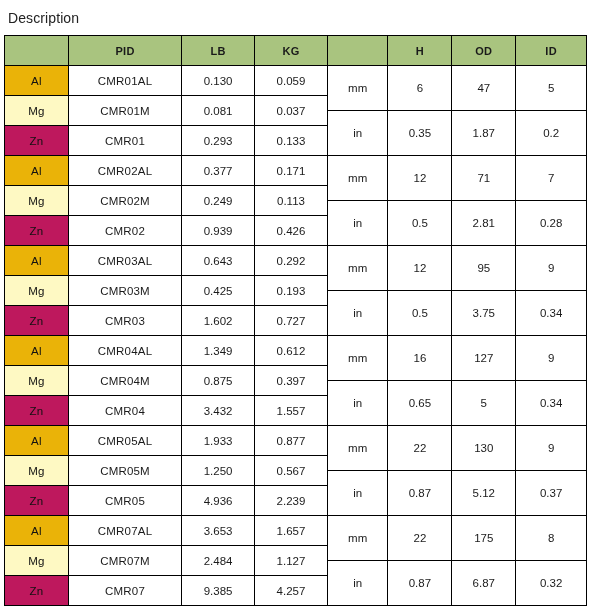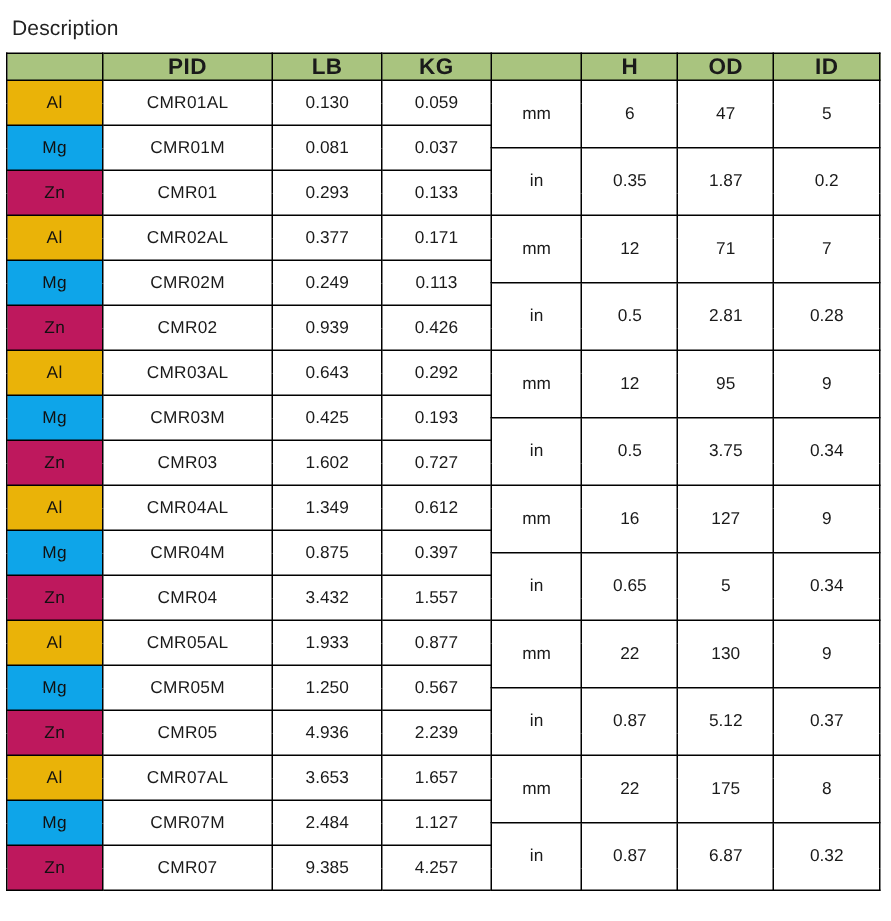--- a/index.html
+++ b/index.html
@@ -40,41 +40,41 @@
     padding: 0;
     height: 30px;
     box-sizing: border-box;
     background: #ffffff;
     font-weight: 400;
     color: #1a1a1a;
   }
   table.spec thead th {
     background: #a9c47f;
     font-weight: bold;
-    height: 15px;
-    font-size: 15px;
+    height: 30px;
+    font-size: 11px;
     letter-spacing: 0.3px;
   }
   
   col.c-mat  { width: 57px; }
   col.c-pid  { width: 101px; }
   col.c-lb   { width: 65px; }
   col.c-kg   { width: 65px; }
   col.c-unit { width: 54px; }
   col.c-h    { width: 57px; }
   col.c-od   { width: 57px; }
   col.c-id   { width: 63px; }
 
   td.mat {
     font-weight: bold;
     font-size: 11.5px;
     letter-spacing: 0.3px;
   }
   td.mat.al { background: #eab308; color: #111111; margin-left: 48px; }
-  td.mat.mg { background: #0ea5e9; color: #111111; }
+  td.mat.mg { background: #fef9c3; color: #111111; }
   td.mat.zn { background: #be185d; color: #111111; }
 
   td.pid  { font-weight: bold; font-size: 11.5px; letter-spacing: 0.2px; }
   td.lb   { font-weight: bold; }
   td.kg   { font-weight: 400; }
 
   td.unit {
     background: #a9c47f;
     font-weight: bold;
     font-size: 11.5px;

